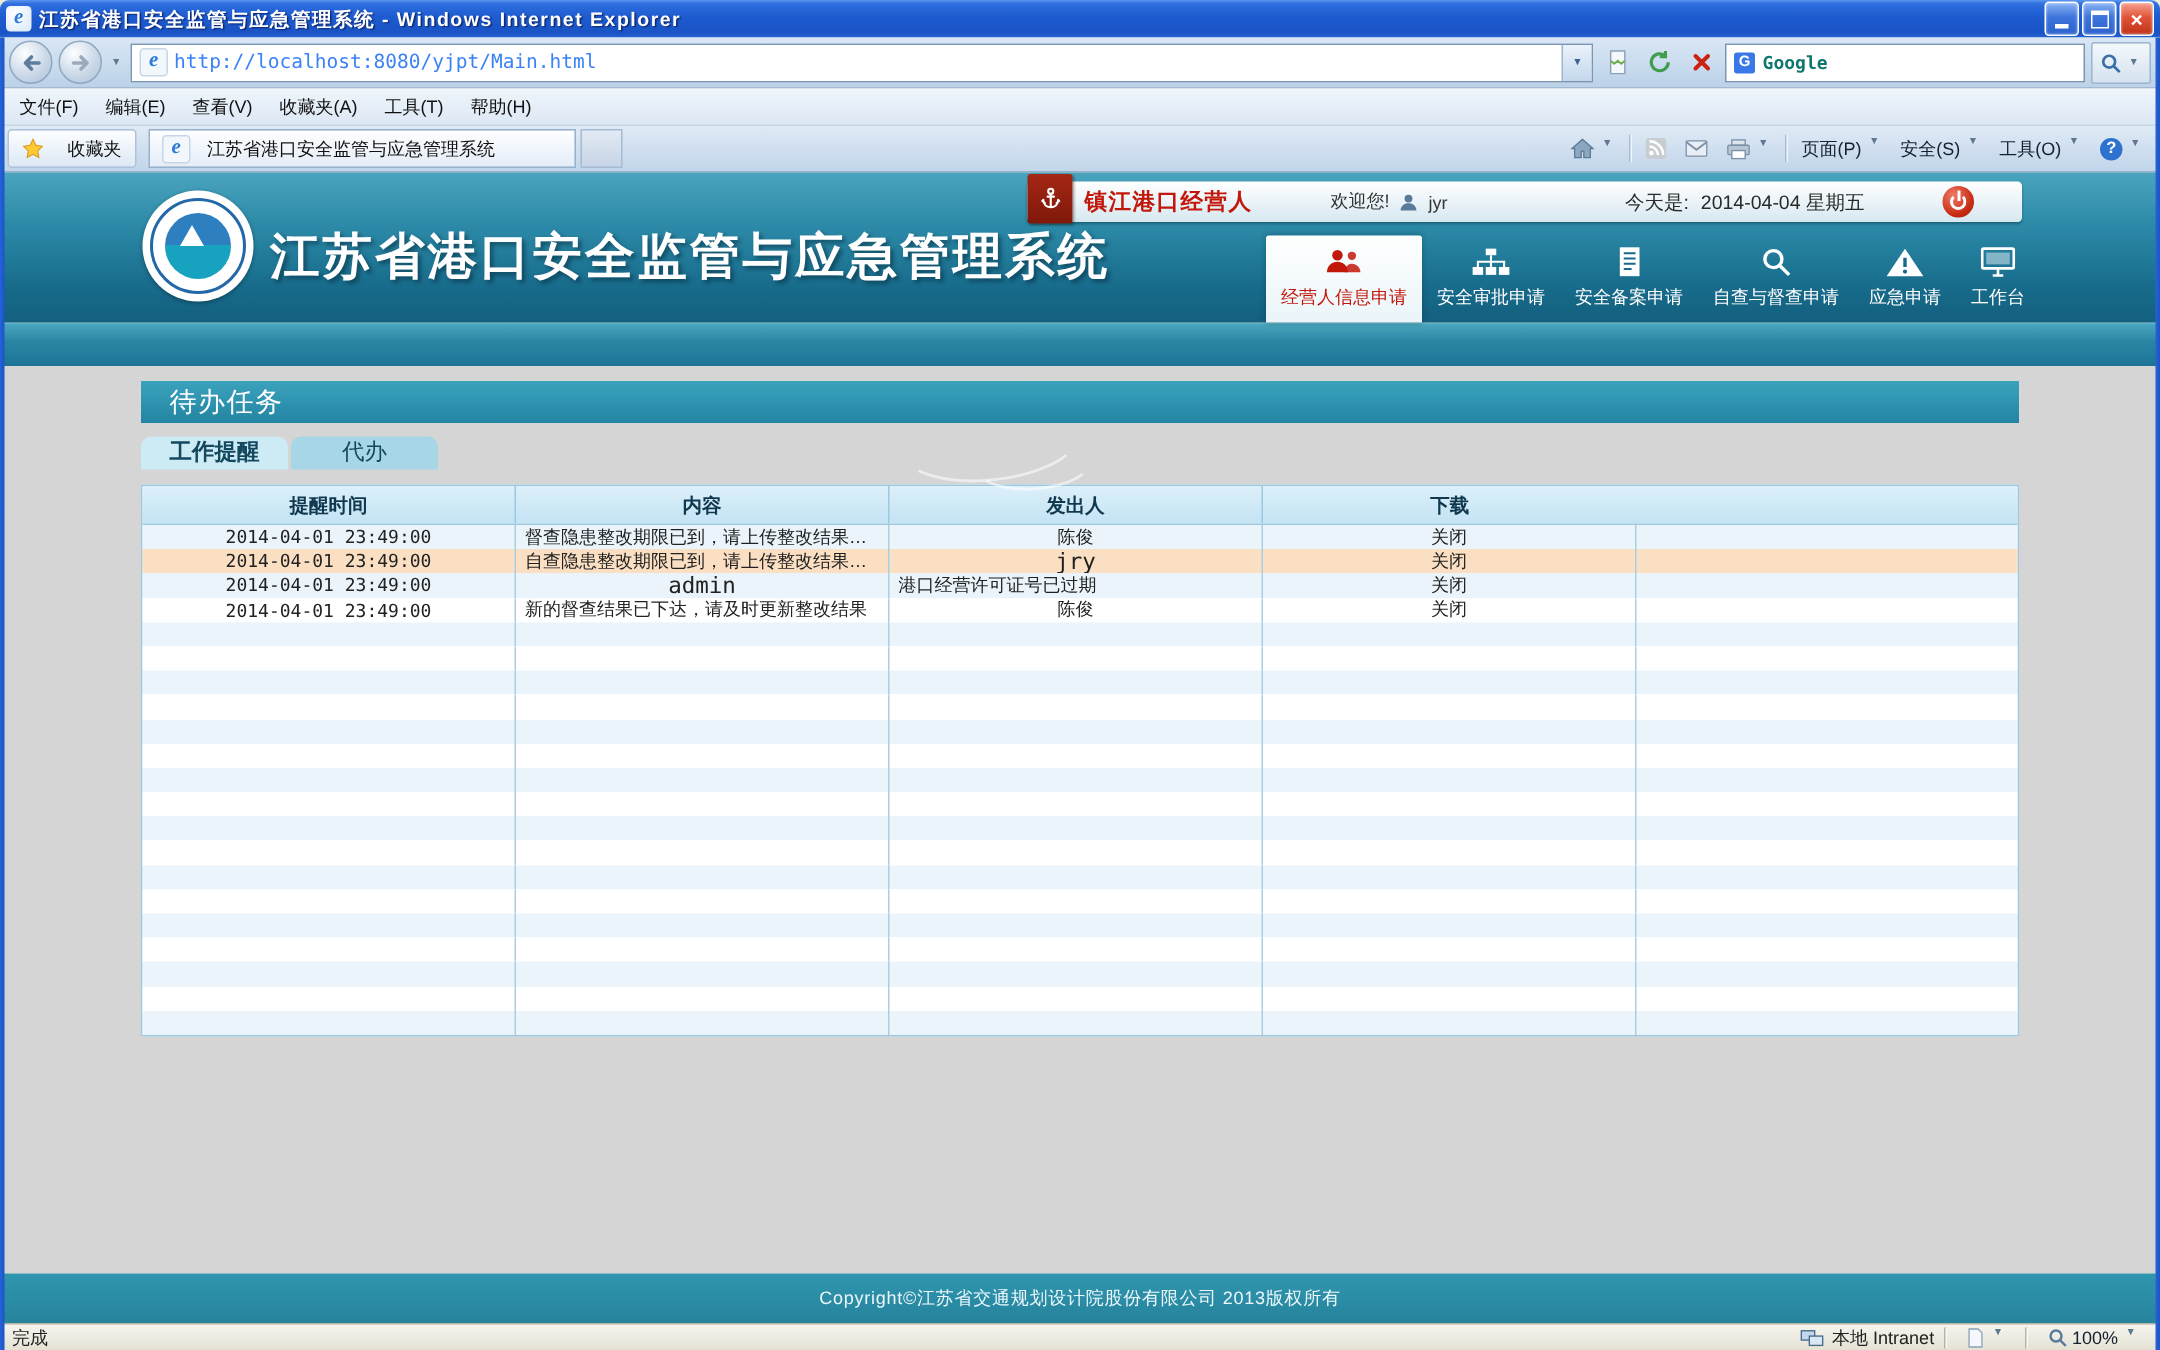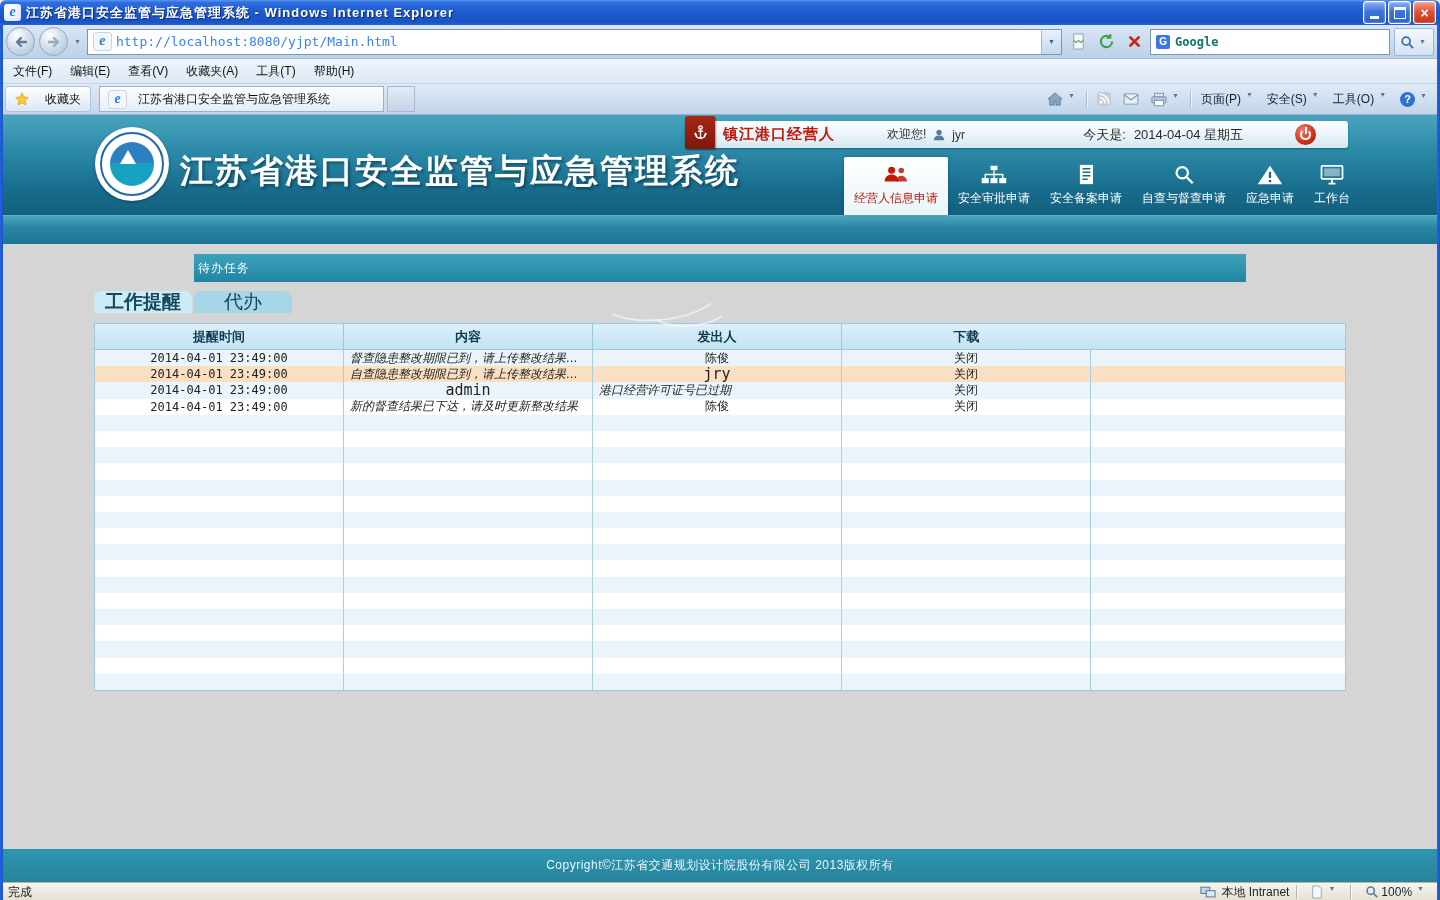--- a/index.html
+++ b/index.html
@@ -80,38 +80,38 @@
 
   .mainnav{position:absolute;right:80px;bottom:0;display:flex;align-items:stretch;height:58px;}
   .nav-item{display:flex;flex-direction:column;align-items:center;justify-content:flex-end;gap:5px;padding:7px 10px 8px;color:#fff;font-size:12px;white-space:nowrap;}
   .nav-item svg{width:30px;height:25px;display:block;}
   .nav-item.active{background:linear-gradient(#FFFFFF,#EAF5F9);color:#C2170B;border-radius:2px 2px 0 0;box-shadow:0 0 4px rgba(0,30,45,.3);}
 
   .substrip{height:28px;background:linear-gradient(180deg,#4BA7BF 0%,#2A86A4 40%,#1D7495 100%);border-top:1px solid #5FB2C8;}
 
   
   .content{height:605px;background:#D5D5D5;overflow:hidden;}
-  .panel-title{width:1052px;margin:10px auto 0;height:28px;box-sizing:border-box;display:flex;align-items:center;padding-left:4px;
-    background:linear-gradient(#3BA2BC,#2285A3);color:#fff;font-size:12px;letter-spacing:1px;}
+  .panel-title{width:1252px;margin:10px auto 0;height:28px;box-sizing:border-box;display:flex;align-items:center;padding-left:19px;
+    background:linear-gradient(#3BA2BC,#2285A3);color:#fff;font-size:18px;letter-spacing:1px;}
   .tabs{width:1252px;margin:9px auto 0;display:flex;gap:2px;height:22px;}
-  .tab-btn{min-width:98px;text-align:center;line-height:22px;font-size:19px;color:#13485E;border-radius:7px 7px 0 0;background:#A7D6E6;}
+  .tab-btn{min-width:98px;text-align:center;line-height:22px;font-size:15px;color:#13485E;border-radius:7px 7px 0 0;background:#A7D6E6;}
   .tab-btn.active{background:#CDEBF5;font-weight:bold;}
   .datatable{width:1252px;margin:10px auto 0;height:368px;box-sizing:border-box;border:1px solid #9CC9E0;background:#fff;display:flex;flex-direction:column;}
   .t-grid{display:grid;grid-template-columns:249px 249px 249px 249px 1fr;}
   .t-head{height:25px;flex:0 0 auto;background:linear-gradient(#DCF0FA,#C3E3F3);border-bottom:1px solid #9CC9E0;}
   .t-hcell{display:flex;align-items:center;justify-content:center;font-size:13px;font-weight:bold;color:#10384E;border-right:1px solid #9CC9E0;}
   .t-hcell:last-child{border-right:none;}
   .t-body{flex:1;display:flex;flex-direction:column;}
   .t-row{flex:1 1 0;min-height:0;}
   .t-row:nth-child(odd){background:#EBF4FA;}
   .t-row:nth-child(even){background:#FFFFFF;}
   .t-row.highlight{background:#FBDFC2;}
   .t-cell{display:flex;align-items:center;justify-content:center;font-size:12px;color:#222;border-right:1px solid #A9CFE2;overflow:hidden;white-space:nowrap;}
   .t-cell:last-child{border-right:none;}
-  .t-cell.left{justify-content:flex-start;padding-left:6px;font-style:italic;}
+  .t-cell.left{justify-content:flex-start;padding-left:6px;}
   .cell-time{font-family:"DejaVu Sans Mono","Liberation Mono",monospace;}
   .cell-sender-latin{font-family:"DejaVu Sans Mono","Liberation Mono",monospace;font-size:15px;}
 
   
   .pagefooter{height:33px;background:linear-gradient(#2F96AF,#27839C);display:flex;align-items:center;justify-content:center;
     color:#EAF7FB;font-size:12px;letter-spacing:.5px;}
 
   
   .statusbar{height:22px;box-sizing:border-box;background:linear-gradient(#F5F4EF,#E4E1D2);border-top:1px solid #B8B4A4;border-bottom:3px solid #1E5CC8;
     display:flex;align-items:center;padding:0 8px;font-size:12px;color:#222;}

